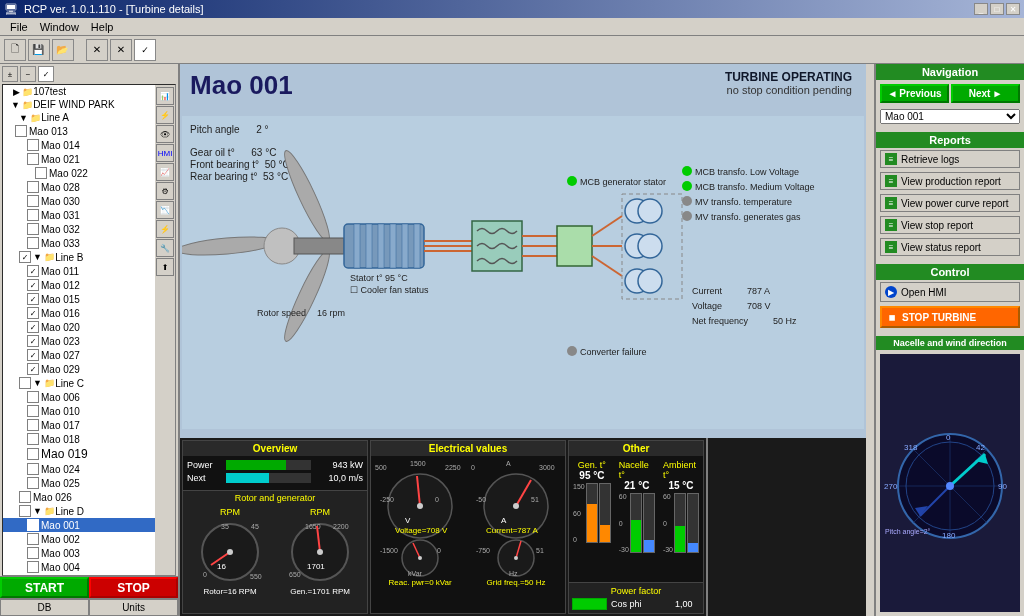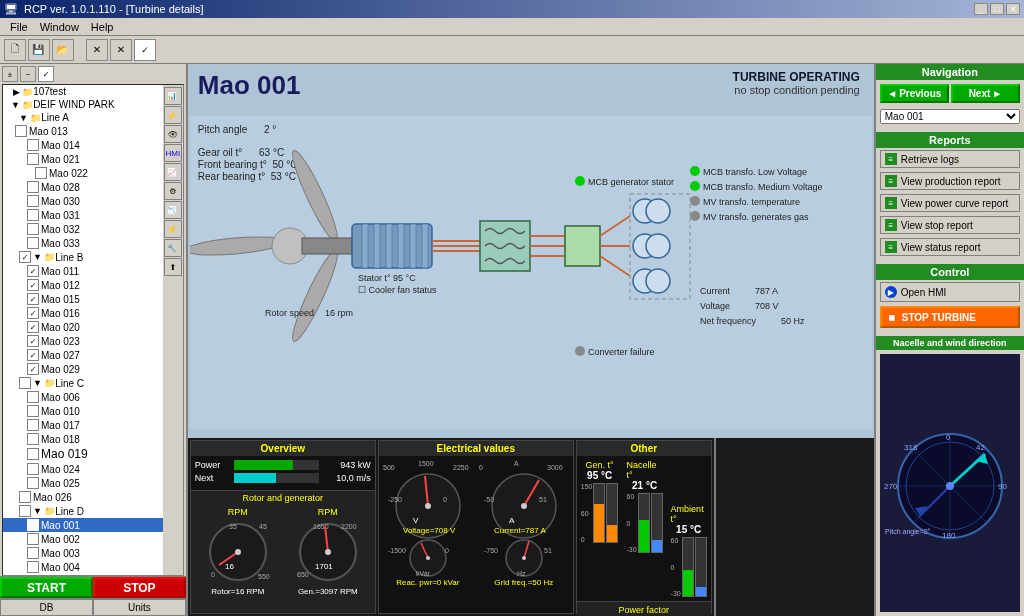--- a/index.html
+++ b/index.html
@@ -32,21 +32,21 @@
     .tree-side-icons { width: 20px; background: #d4d0c8; display: flex; flex-direction: column; align-items: center; gap: 1px; padding: 2px; }
     .side-icon { width: 18px; height: 18px; background: #d4d0c8; border: 1px solid #808080; display: flex; align-items: center; justify-content: center; font-size: 10px; cursor: pointer; }
     .start-btn { flex: 1; background: #00aa00; color: white; font-weight: bold; font-size: 12px; border: 2px outset #00cc00; cursor: pointer; }
     .stop-btn { flex: 1; background: #cc0000; color: white; font-weight: bold; font-size: 12px; border: 2px outset #ff0000; cursor: pointer; }
     .db-btn, .units-btn { width: 30px; background: #d4d0c8; border: 1px solid #808080; font-size: 10px; cursor: pointer; }
 
     
     .center-panel { flex: 1; display: flex; flex-direction: column; background: #b0c4d8; }
 
     
-    .right-panel { width: 160px; background: #d4d0c8; border-left: 2px solid #808080; display: flex; flex-direction: column; }
+    .right-panel { width: 160px; background: #d4d0c8; border-left: 2px solid #808080; display: flex; flex-direction: column; margin-left: 8px; }
     
     
     .nav-section { background: #228b22; padding: 2px 4px; text-align: center; color: white; font-weight: bold; font-size: 11px; }
     .nav-buttons { display: flex; gap: 2px; padding: 4px; }
     .nav-btn { flex: 1; background: #00aa00; color: white; font-size: 10px; font-weight: bold; border: 2px outset #00cc00; padding: 2px; cursor: pointer; display: flex; align-items: center; justify-content: center; gap: 2px; }
     .nav-dropdown { margin: 2px 4px; width: calc(100% - 8px); font-size: 10px; }
 
     
     .reports-section { background: #228b22; padding: 2px 4px; text-align: center; color: white; font-weight: bold; font-size: 11px; margin-top: 4px; }
     .report-btn { display: flex; align-items: center; gap: 4px; padding: 2px 4px; cursor: pointer; font-size: 10px; background: #d4d0c8; border: 1px solid #808080; margin: 2px 4px; }
@@ -463,21 +463,21 @@
                 <svg width="70" height="70">
                   <circle cx="35" cy="35" r="28" fill="#1a1a1a" stroke="#555" stroke-width="2"></circle>
                   <text x="4" y="60" font-size="7" fill="#aaa">650</text>
                   <text x="20" y="12" font-size="7" fill="#aaa">1650</text>
                   <text x="48" y="12" font-size="7" fill="#aaa">2200</text>
 
                   <line x1="35" y1="35" x2="32" y2="9" stroke="#ff4444" stroke-width="2"></line>
                   <circle cx="35" cy="35" r="3" fill="#ccc"></circle>
                   <text x="22" y="52" font-size="8" fill="white">1701</text>
                 </svg>
-                <div style="color:white; font-size:8px;">Gen.=3097 RPM</div>
+                <div style="color:white; font-size:8px;">Gen.=1701 RPM</div>
               </div>
             </div>
           </div>
         </div>
 
         <div style="width:196px; background:#111; border:1px solid #444; display:flex; flex-direction:column;">
           <div class="section-title-bar">Electrical values</div>
           <div style="display:flex; gap:2px; padding:2px; flex:1;">
 
             <div style="display:flex; flex-direction:column; align-items:center; flex:1;">
@@ -569,21 +569,21 @@
                 <div class="thermometer">
                   <div class="therm-fill therm-green" style="height:55%;"></div>
                 </div>
                 <div class="thermometer">
                   <div class="therm-fill therm-blue" style="height:20%;"></div>
                 </div>
               </div>
             </div>
 
             <div style="display:flex; flex-direction:column; align-items:center;">
-              <div style="color:#ffff00; font-size:9px;margin-top:44px;">Ambient t°</div>
+              <div style="color:#ffff00; font-size:9px;">Ambient t°</div>
               <div style="color:white; font-size:10px; font-weight:bold;">15 °C</div>
               <div style="display:flex; gap:1px; margin-top:2px;">
                 <div style="font-size:7px; color:#aaa; display:flex; flex-direction:column; justify-content:space-between; height:60px;">
                   <span>60</span>
                     <span>0</span>
                     <span>-30</span>
                 </div>
                 <div class="thermometer">
                   <div class="therm-fill therm-green" style="height:45%;"></div>
                 </div>

